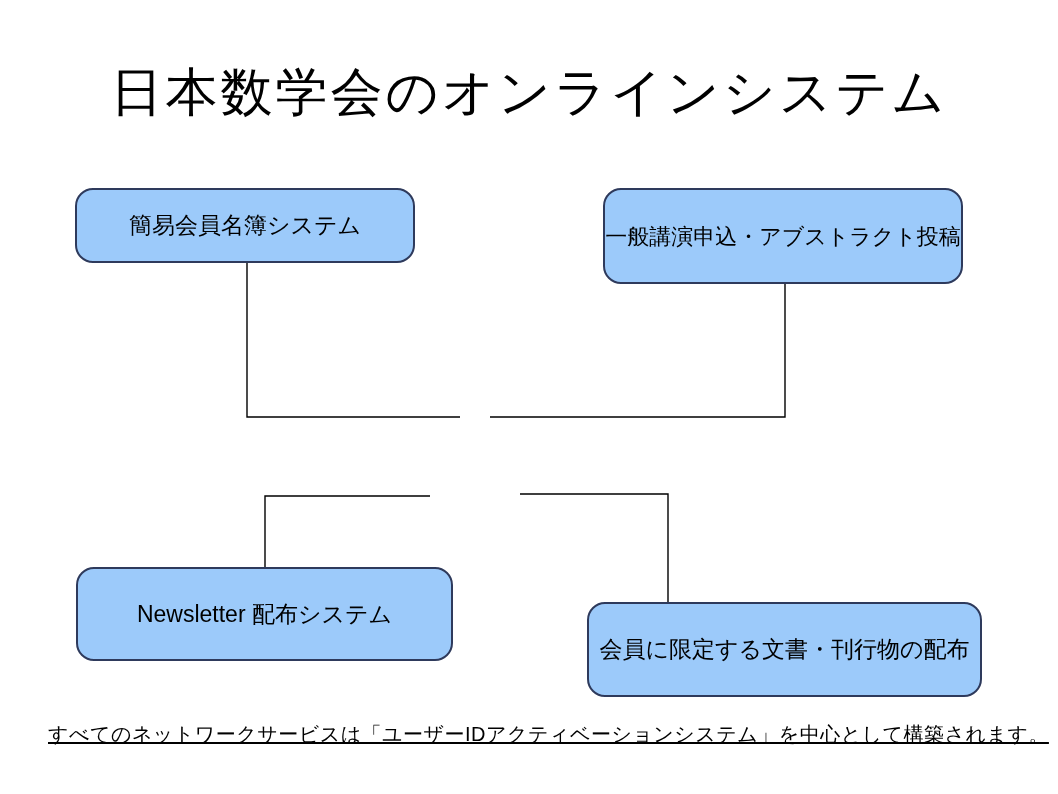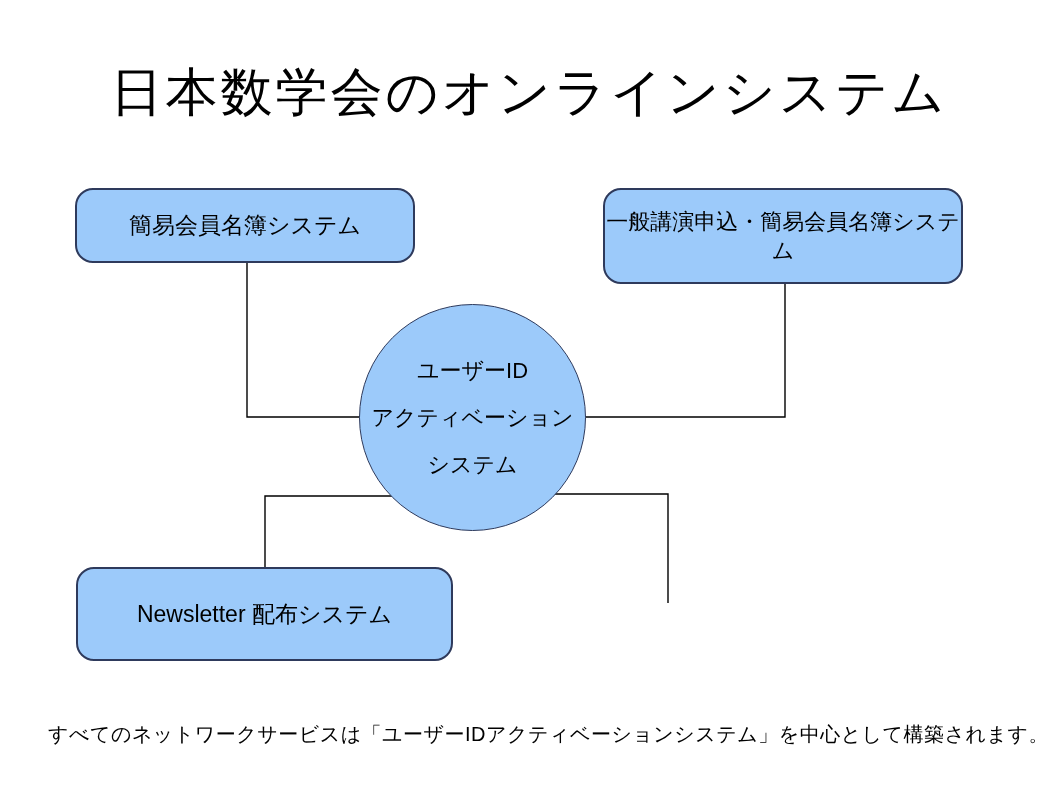--- a/index.html
+++ b/index.html
@@ -46,21 +46,20 @@
     position:absolute;
     display:flex;
     flex-direction:column;
     align-items:center;
     justify-content:center;
     background:var(--node-fill);
     border:2px solid var(--node-border);
     box-sizing:border-box;
     text-align:center;
     color:var(--text);
-    gap:20px;
   }
   .node-rect{
     border-radius:18px;
     font-size:23px;
     line-height:29px;
   }
   .node-circle{
     left:359px; top:304px;
     width:227px; height:227px;
     border-radius:50%;
@@ -74,20 +73,21 @@
   .node-member-docs   { left:587px; top:602px; width:395px; height:95px; }
   .footnote{
     position:absolute;
     left:48px; top:722px;
     width:960px;
     font-size:20px;
     line-height:25px;
     letter-spacing:0.5px;
     color:var(--text);
     white-space:nowrap;
+    text-decoration:underline;
   }
 </style>
 </head>
 <body>
 
 <div class="slide">
 
   <div class="slide-title">日本数学会のオンラインシステム</div>
 
   <svg class="connectors" viewBox="0 0 1058 794" xmlns="http://www.w3.org/2000/svg">
@@ -95,31 +95,29 @@
     <polyline points="785,283 785,417 490,417"></polyline>
     <polyline points="430,496 265,496 265,568"></polyline>
     <polyline points="520,494 668,494 668,603"></polyline>
   </svg>
 
   <div class="node node-rect node-yellow-page">
     <div class="node-line">簡易会員名簿システム</div>
   </div>
 
   <div class="node node-rect node-lecture">
-    <div class="node-line">一般講演申込・簡易会員名簿システム</div>
+    <div class="node-line">一般講演申込・アブストラクト投稿</div>
   </div>
 
-  <div class="node node-circle">
-    <div class="node-line">ユーザーID</div>
-    <div class="node-line">アクティベーション</div>
-    <div class="node-line">システム</div>
-  </div>
 
   <div class="node node-rect node-newsletter">
     <div class="node-line">Newsletter 配布システム</div>
   </div>
 
+  <div class="node node-rect node-member-docs">
+    <div class="node-line">会員に限定する文書・刊行物の配布</div>
+  </div>
 
   <div class="footnote">
     <div>すべてのネットワークサービスは「ユーザーIDアクティベーションシステム」を中心として構築されます。</div>
   </div>
 
 </div>
 
 </body></html>

